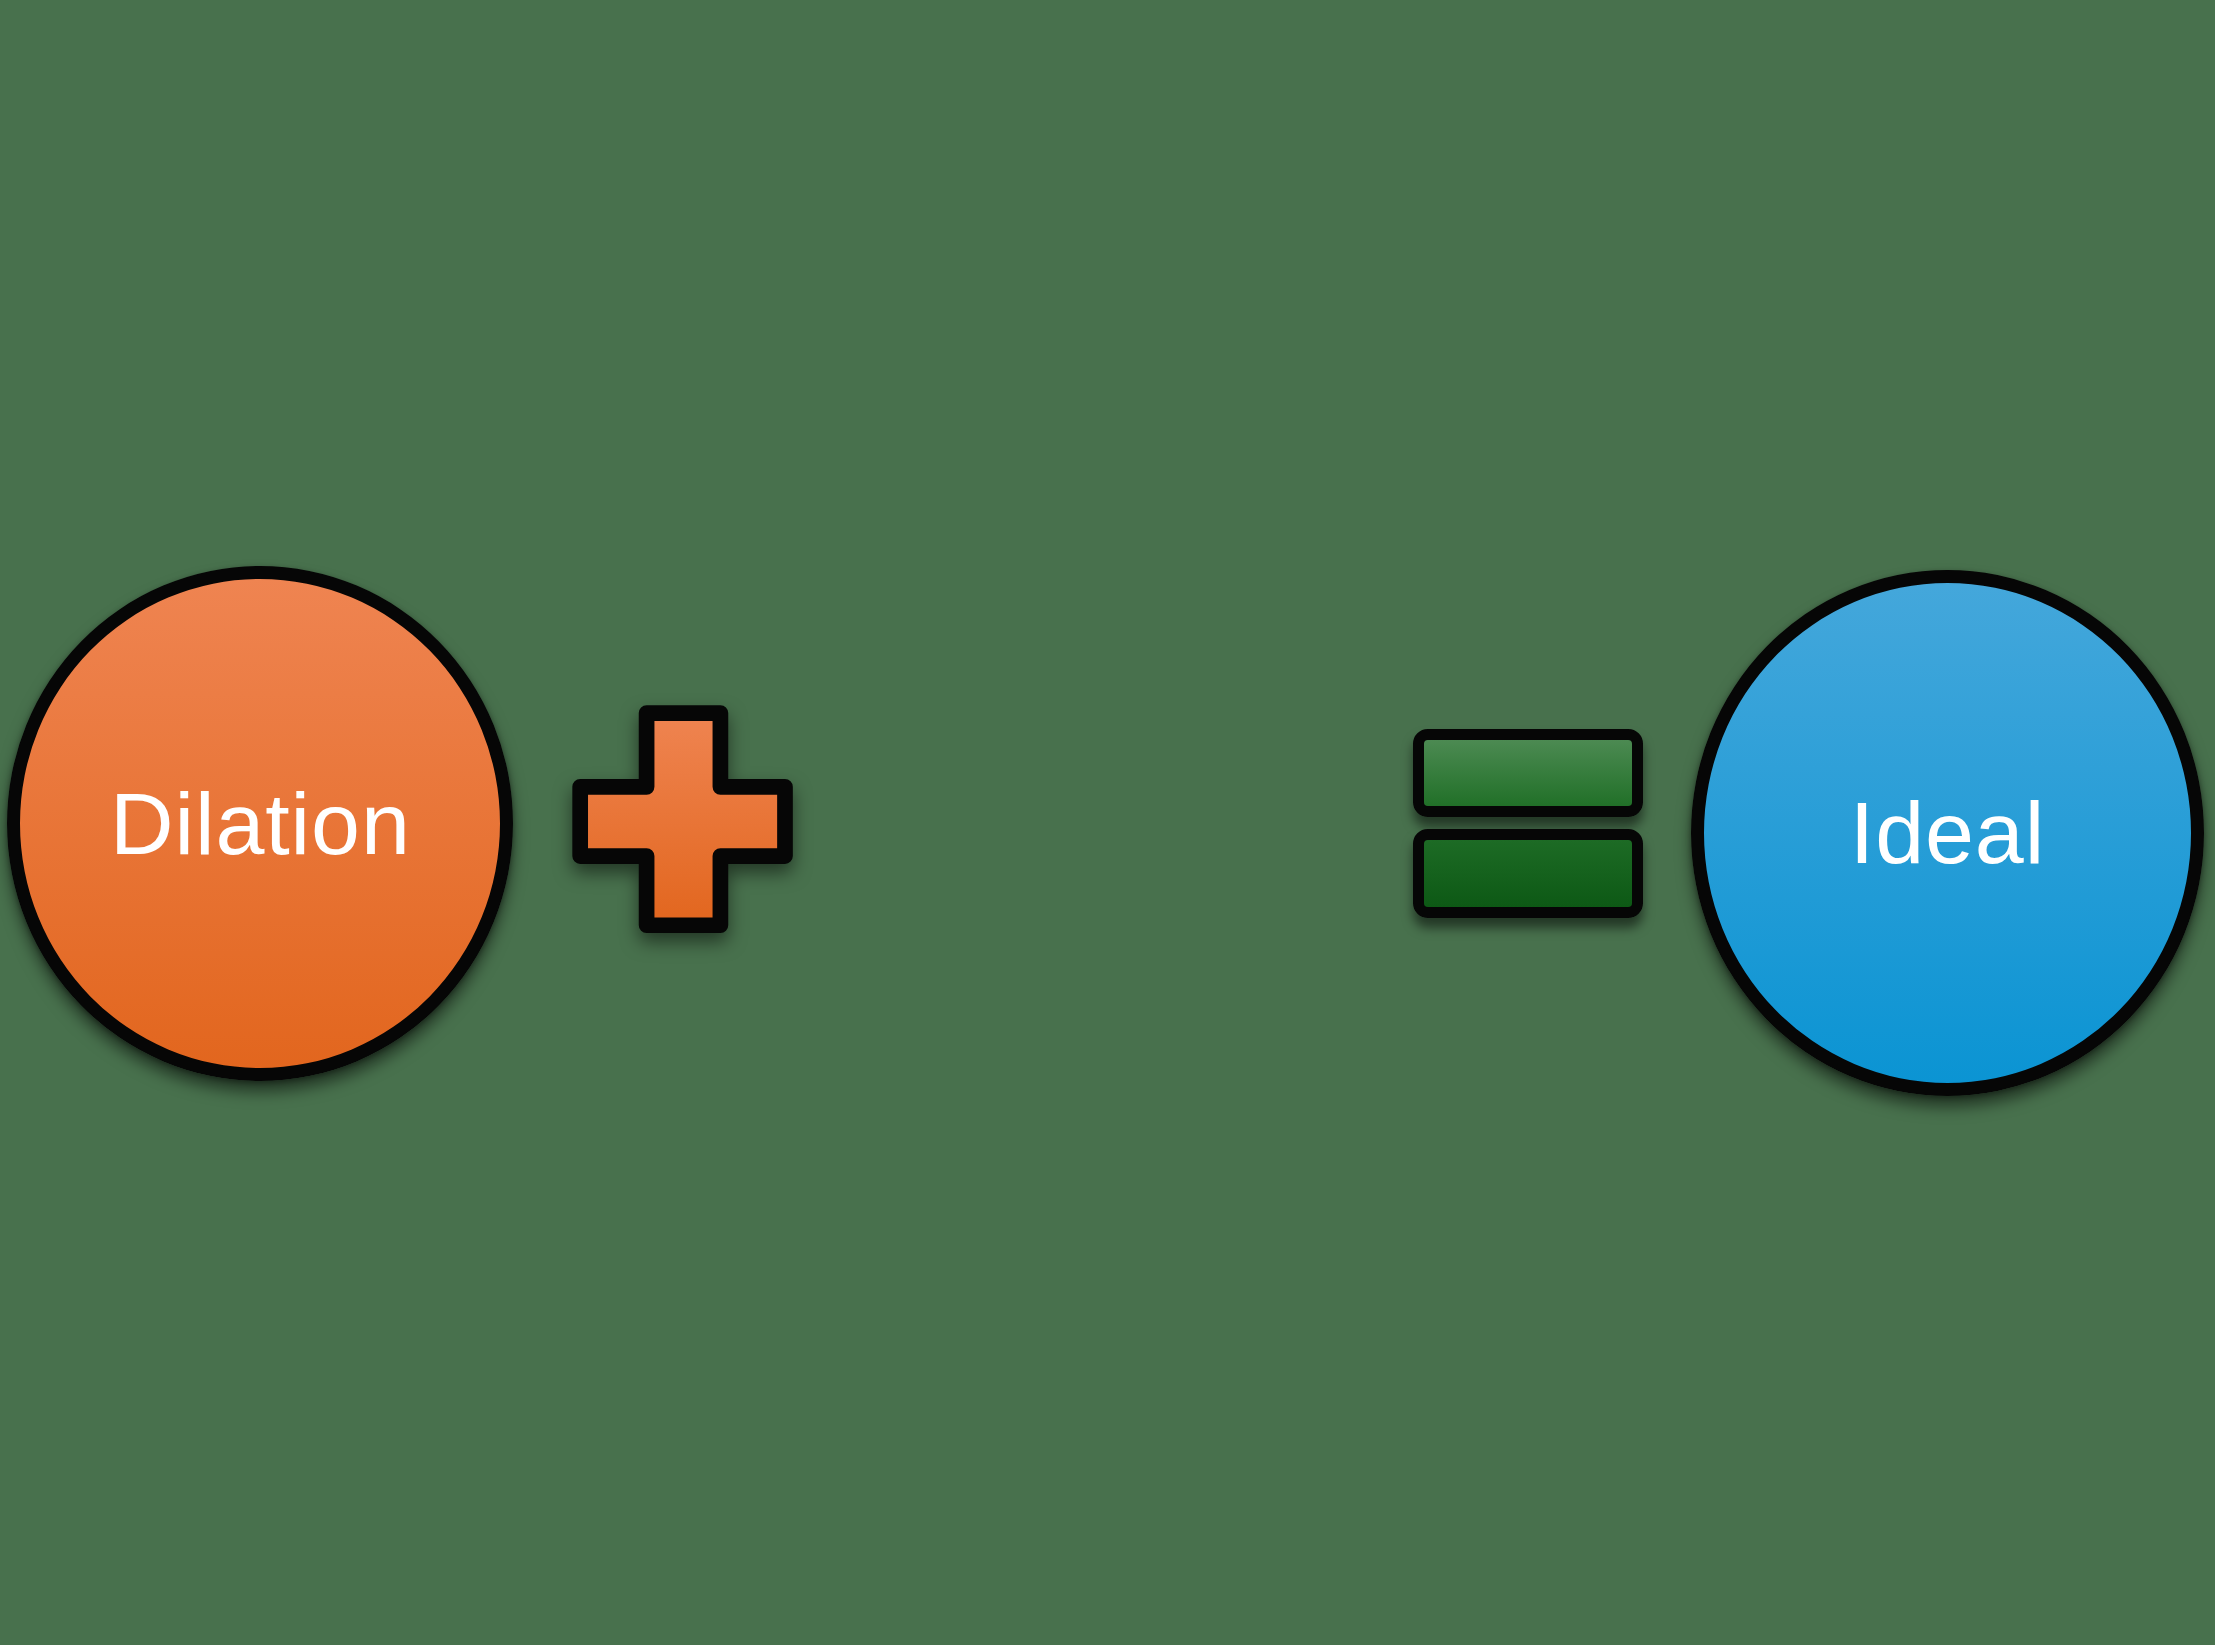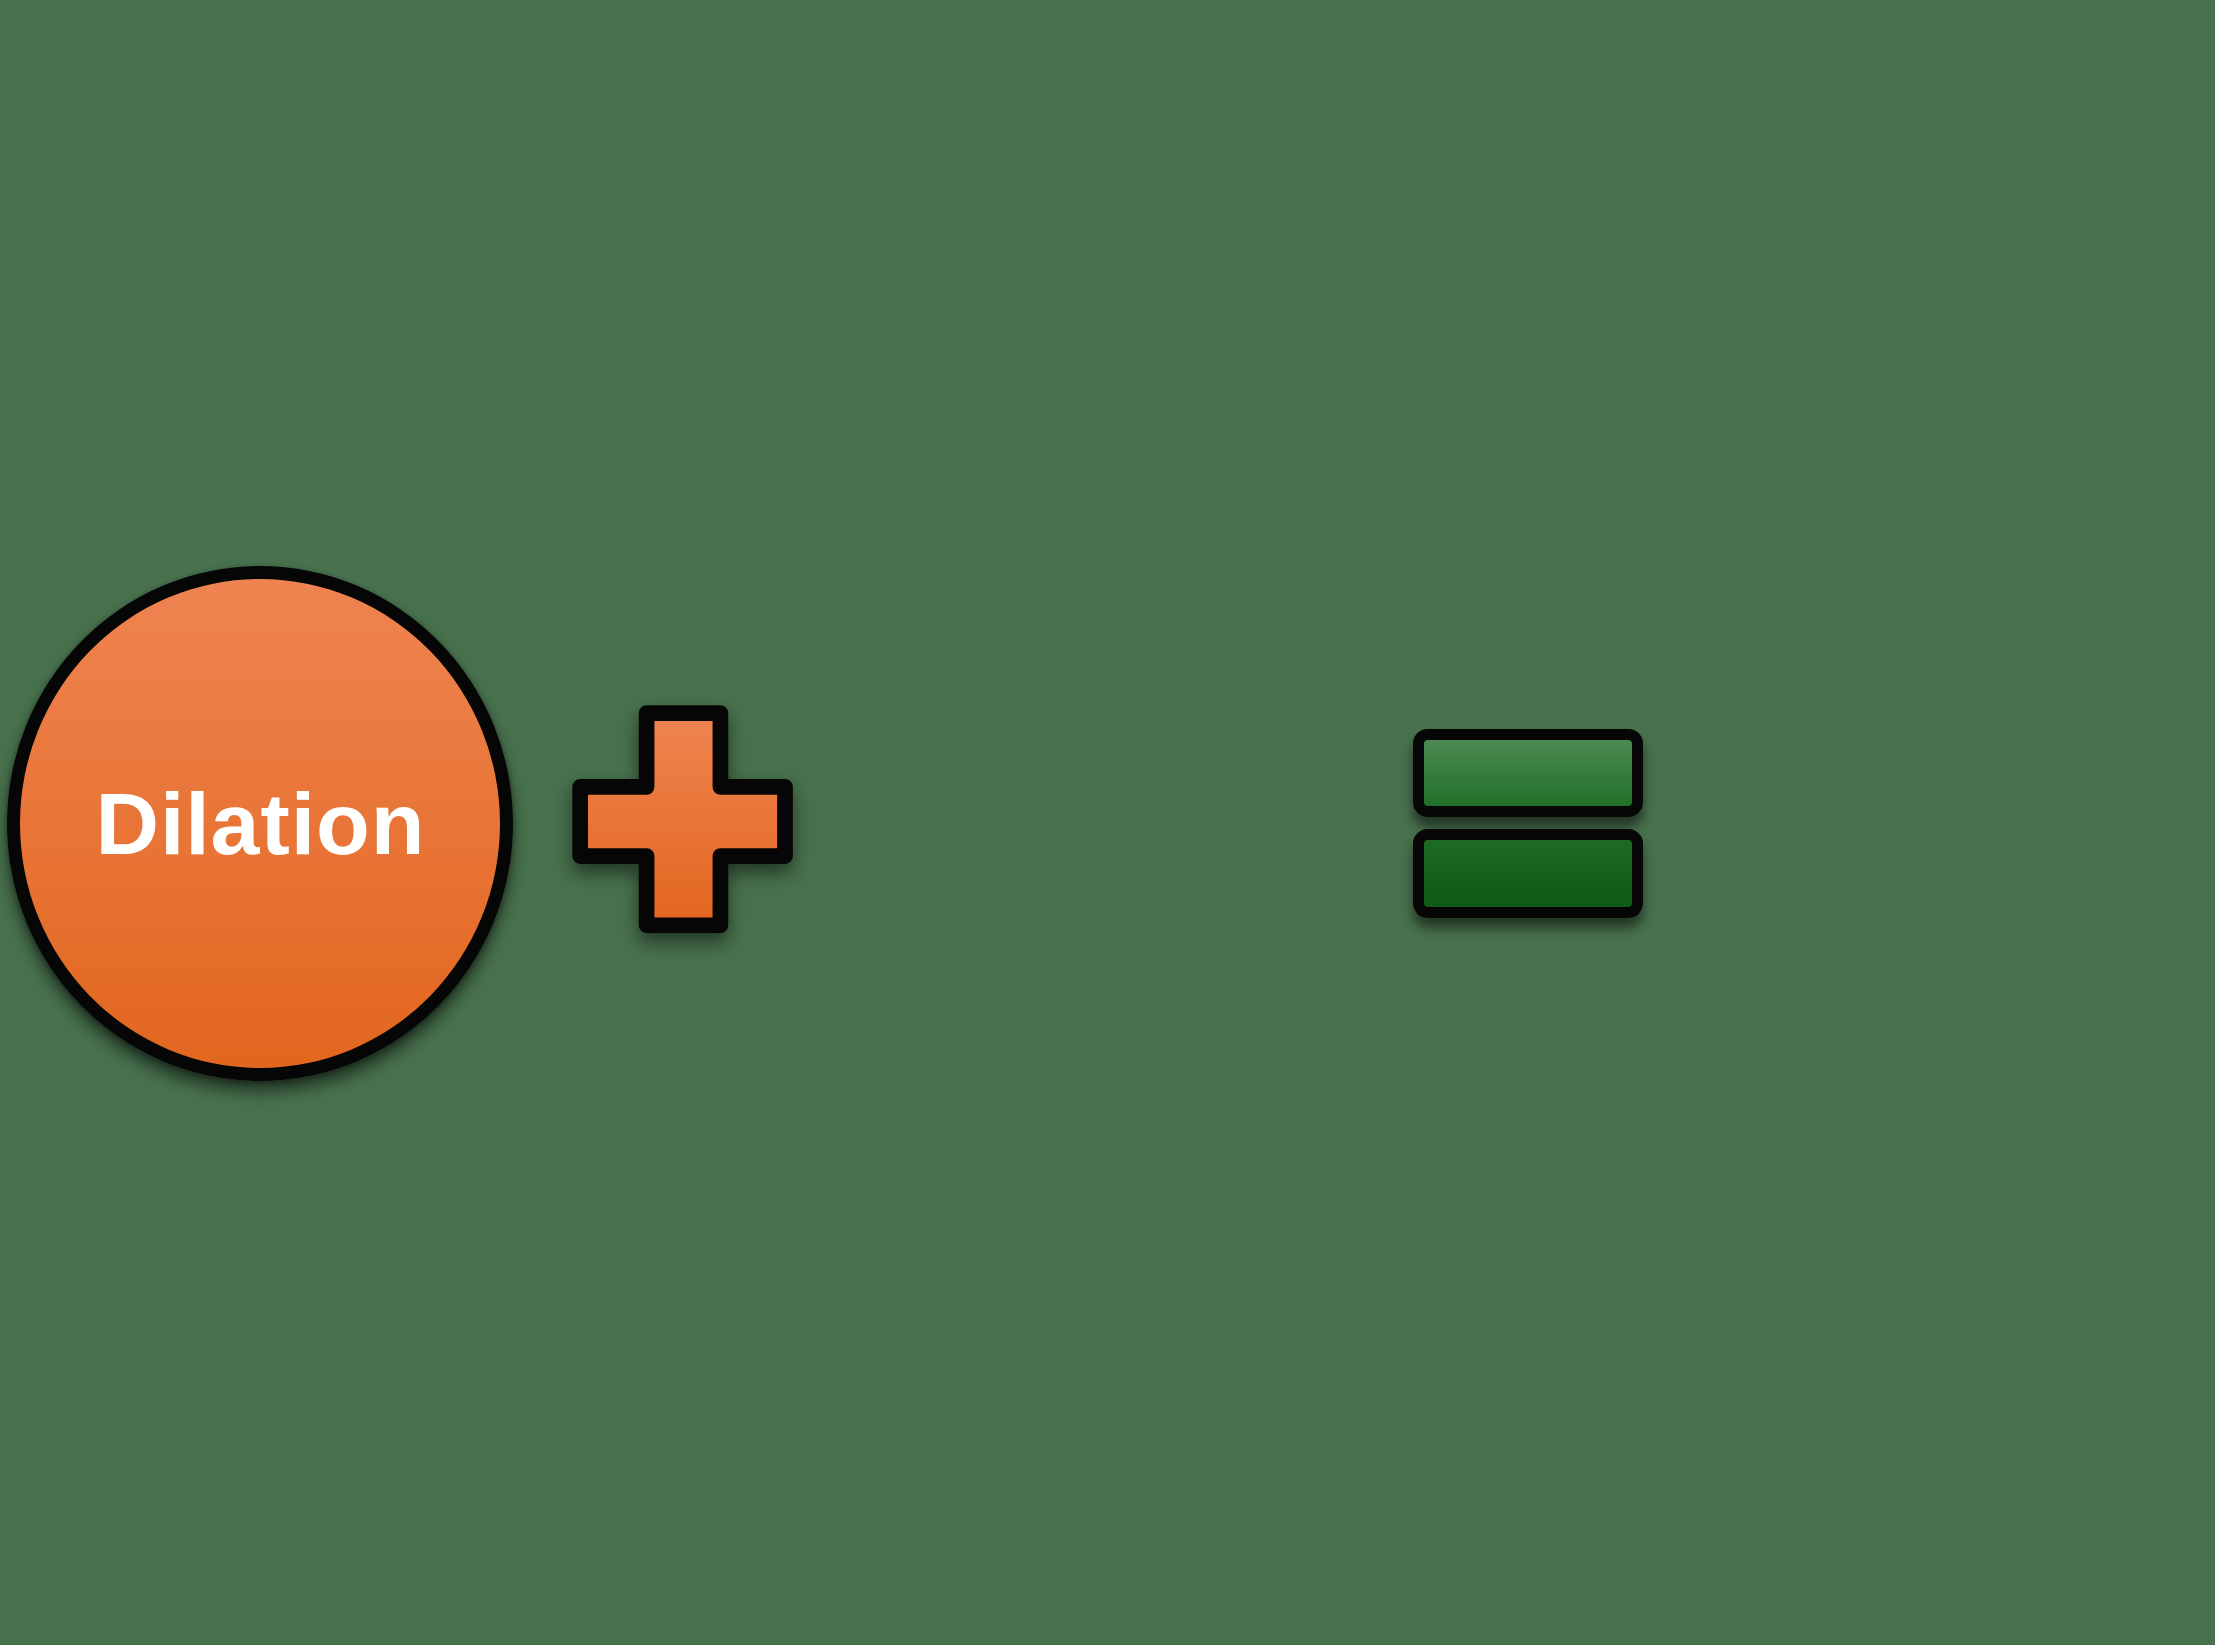--- a/index.html
+++ b/index.html
@@ -23,21 +23,21 @@
     border: 13px solid #060606;
     border-radius: 50%;
     display: flex;
     align-items: center;
     justify-content: center;
     box-shadow: 0 11px 14.8px rgba(0,0,0,0.50), 0 1.8px 5.5px rgba(0,0,0,0.35);
   }
   .node-label {
     color: #FFFFFF;
     font-size: 88px;
-    font-weight: 700;
+    font-weight: 400;
     letter-spacing: 0.9px;
     line-height: 1;
     user-select: none;
   }
   .circle-dilation {
     left: 7.4px;
     top: 566px;
     width: 480px;
     height: 489px;
     background: linear-gradient(180deg, #EF8451 0%, #E2661E 100%);
@@ -109,15 +109,18 @@
     </defs>
     <path d="M700 773 L780 773 L780 853 L850 853 L850 928 L780 928 L780 1003 L700 1003 L700 928 L628 928 L628 853 L700 853 Z" fill="url(#gradPlus)" stroke="#060606" stroke-width="17" stroke-linejoin="round"></path>
   </svg>
 
 
   <div class="equals-operator">
     <div class="equals-bar equals-bar-top"></div>
     <div class="equals-bar equals-bar-bottom"></div>
   </div>
 
+  <div class="node-circle circle-ideal">
+    <span class="node-label">Ideal</span>
+  </div>
 
 </div>
 
 
 </body></html>

